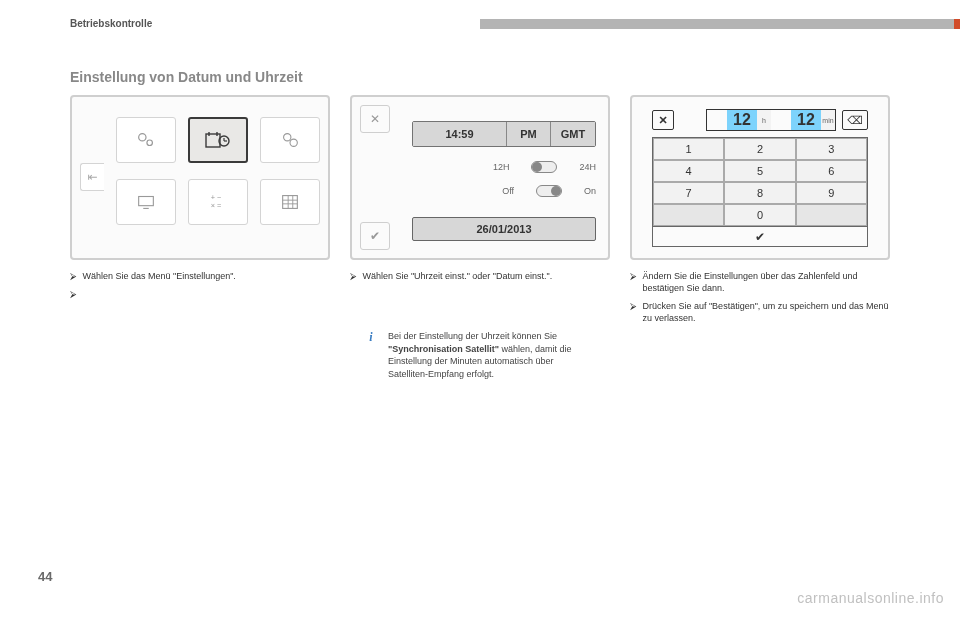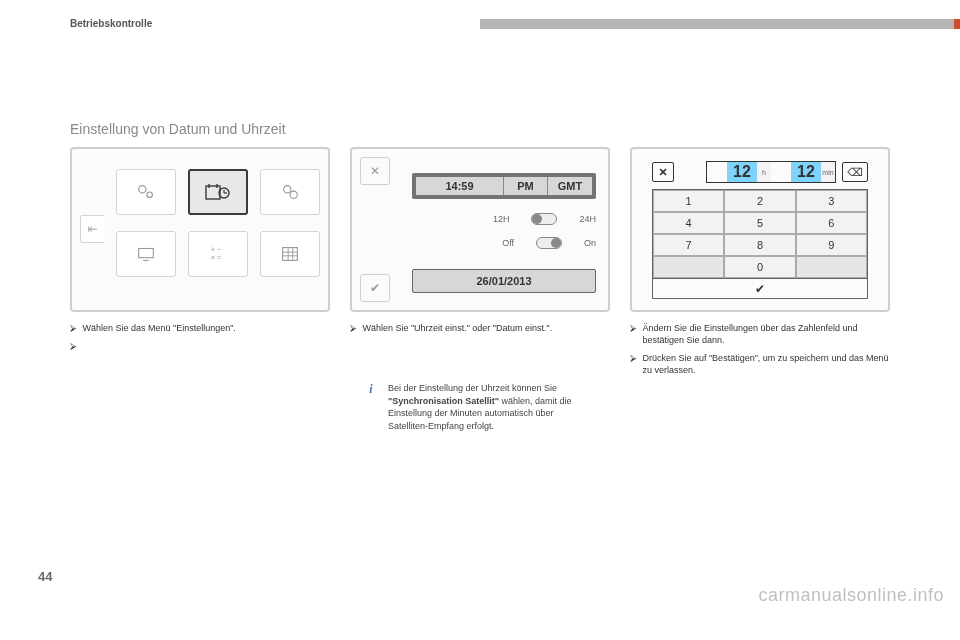--- a/index.html
+++ b/index.html
@@ -1,34 +1,34 @@
 <!DOCTYPE html>
 <html><head>
 <meta charset="utf-8">
 <style>
   * { box-sizing: border-box; margin: 0; padding: 0; }
   html, body { width: 960px; height: 640px; background: #fff; font-family: Arial, Helvetica, sans-serif; color: #333; overflow: hidden; }
   .page { position: relative; width: 960px; height: 620px; padding: 22px 70px 20px 70px; }
   .top-stripe { position: absolute; top: 19px; right: 0; width: 480px; height: 10px; background: #b4b4b4; }
   .top-stripe-accent { position: absolute; top: 19px; right: 0; width: 6px; height: 10px; background: #d14c2a; }
   .header { font-size: 10px; font-weight: bold; color: #555; margin-top: -4px; }
-  .section-title { font-size: 14px; font-weight: normal; color: #888; margin-top: 92px; margin-bottom: 10px; }
+  .section-title { font-size: 14px; font-weight: bold; color: #888; margin-top: 40px; margin-bottom: 10px; }
   .cols { display: flex; gap: 20px; }
   .col { flex: 1 1 0; }
   .screen { position: relative; width: 260px; height: 165px; border: 2px solid #cfcfcf; border-radius: 4px; background: #fbfbfb; margin: 0 auto; }
   
   .s1-grid { position: absolute; top: 20px; left: 44px; right: 18px; display: grid; grid-template-columns: repeat(3, 60px); grid-template-rows: repeat(2, 46px); gap: 16px 12px; }
   .tile { border: 1px solid #d4d4d4; border-radius: 3px; background: #fff; display: flex; align-items: center; justify-content: center; color: #999; }
   .tile.selected { border: 2px solid #3a3a3a; background: #e9e8e6; color: #3a3a3a; }
   .s1-exit { position: absolute; left: 8px; top: 66px; width: 24px; height: 28px; border: 1px solid #d4d4d4; border-right: none; border-radius: 3px 0 0 3px; background: #fff; display: flex; align-items: center; justify-content: center; color: #aaa; font-size: 12px; }
   
   .s2-left { position: absolute; left: 8px; top: 8px; bottom: 8px; width: 44px; display: flex; flex-direction: column; justify-content: space-between; }
   .s2-left .sq { width: 30px; height: 28px; border: 1px solid #cfcfcf; border-radius: 3px; display: flex; align-items: center; justify-content: center; color: #999; font-size: 12px; }
   .s2-main { position: absolute; left: 60px; right: 12px; top: 24px; bottom: 16px; }
-  .s2-time { height: 26px; border: 4px solid #737373; border-radius: 2px; display: flex; align-items: stretch; overflow: hidden; margin-bottom: 10px; }
+  .s2-time { height: 26px; border: 1px solid #737373; border-radius: 2px; display: flex; align-items: stretch; overflow: hidden; margin-bottom: 10px; }
   .s2-cell { flex: 1 1 auto; border-right: 1px solid #888; background: #d7d7d7; color: #333; font-size: 11px; font-weight: bold; display: flex; align-items: center; justify-content: center; }
   .s2-cell:last-child { border-right: none; }
   .s2-toggle-row { height: 20px; display: flex; justify-content: flex-end; align-items: center; gap: 22px; font-size: 9px; color: #666; margin-bottom: 4px; }
   .toggle { width: 26px; height: 12px; border: 1px solid #888; border-radius: 7px; position: relative; background: #eee; }
   .toggle .knob { position: absolute; top: 0px; width: 10px; height: 10px; border-radius: 50%; background: #888; }
   .toggle.left .knob { left: 0; }
   .toggle.right .knob { right: 0; }
   .s2-date { height: 24px; margin-top: 16px; border: 1px solid #666; border-radius: 2px; background: #d7d7d7; color: #333; font-size: 11px; font-weight: bold; display: flex; align-items: center; justify-content: center; }
   
   .s3-wrap { position: absolute; left: 20px; right: 20px; top: 12px; bottom: 12px; }
@@ -41,21 +41,21 @@
   .s3-pad { display: grid; grid-template-columns: repeat(3, 1fr); border: 1px solid #666; }
   .s3-key { height: 22px; border: 1px solid #aaa; background: #f2f2f2; display: flex; align-items: center; justify-content: center; font-size: 11px; color: #333; }
   .s3-confirm { height: 20px; border: 1px solid #666; border-top: none; display: flex; align-items: center; justify-content: center; color: #333; font-size: 12px; }
   
   .bullets { margin-top: 10px; font-size: 9px; color: #333; line-height: 1.35; }
   .bullets .b { display: flex; gap: 6px; margin-top: 6px; }
   .bullets .mark { flex: 0 0 auto; color: #333; font-family: monospace; }
   .info-box { margin-top: 36px; display: flex; gap: 10px; padding: 12px 14px; font-size: 9px; color: #444; line-height: 1.4; background: #fff; }
   .info-i { width: 14px; height: 14px; border-radius: 50%; color: #3b7dc2; font-weight: bold; font-style: italic; font-family: Georgia, serif; display: flex; align-items: center; justify-content: center; font-size: 12px; flex: 0 0 auto; }
   .page-num { position: absolute; left: 38px; bottom: 36px; font-size: 13px; font-weight: bold; color: #6a6a6a; }
-  .watermark { position: absolute; right: 16px; bottom: 14px; font-size: 18px; color: #c0c0c0; letter-spacing: 0.5px; }
+  .watermark { position: absolute; right: 16px; bottom: 14px; font-size: 14px; color: #c0c0c0; letter-spacing: 0.5px; }
   
   .tile svg { width: 28px; height: 22px; }
 </style>
 </head>
 <body>
 
 <div class="page">
   <div class="top-stripe"></div>
   <div class="top-stripe-accent"></div>
   <div class="header">Betriebskontrolle</div>

